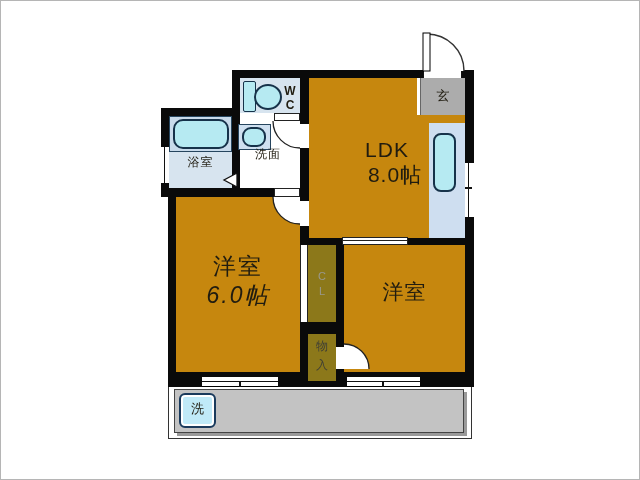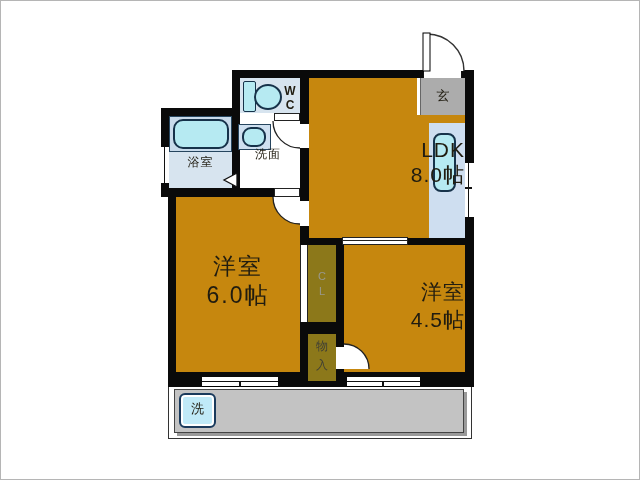--- a/index.html
+++ b/index.html
@@ -13,21 +13,21 @@
   .wall{background:#0a0a0a;}
   .room-orange{background:#C6870E;}
   .closet-fill{background:#8C781A;}
   .wet{background:#D7E4EF;}
   .kitchen{background:#CEDEF0;}
   .genkan{background:#ACACAC;}
   .white{background:#ffffff;}
   .fixture{background:#B6EAF2;border:2px solid #16324a;}
   .lbl{color:#201c10;text-align:center;line-height:1.1;white-space:nowrap;}
   .lbl-sm{font-size:12px;letter-spacing:1px;}
-  .big{font-size:21px;letter-spacing:1px;text-align:right;}
+  .big{font-size:21px;letter-spacing:1px;}
   .big6{font-size:23px;letter-spacing:2px;}
   .stack{display:block;}
   svg{position:absolute;left:0;top:0;}
 </style>
 </head>
 <body>
 
 <div class="plan">
 
   <div class="abs white" style="left:168px;top:380px;width:304px;height:59px;border:1px solid #333;"></div>
@@ -106,27 +106,26 @@
     <path d="M300,197 L273,197 A27,27 0 0 0 300,224 Z" fill="#ffffff"></path>
     <path d="M273,197 A27,27 0 0 0 300,224" fill="none" stroke="#222" stroke-width="1.3"></path>
 
     <path d="M344,369 L344,344 A25,25 0 0 1 369,369 Z" fill="#ffffff"></path>
     <path d="M344,344 A25,25 0 0 1 369,369" fill="none" stroke="#222" stroke-width="1.3"></path>
 
     <polygon points="237,173 237,187 224,180" fill="#ffffff" stroke="#111" stroke-width="1.3"></polygon>
   </svg>
 
   <div class="abs lbl big" style="left:309px;top:138px;width:156px;">LDK</div>
-  <div class="abs lbl big" style="left:309px;top:163px;width:156px;">8.0帖</div>
+  <div class="abs lbl big" style="left:317px;top:163px;width:156px;">8.0帖</div>
 
   <div class="abs lbl big6" style="left:176px;top:254px;width:124px;">洋室</div>
-  <div class="abs lbl big6" style="left:176px;top:283px;width:124px;">6.0帖</div>
+  <div class="abs lbl big6" style="left:176px;top:283px;width:124px;font-style:italic;">6.0帖</div>
 
   <div class="abs lbl big" style="left:344px;top:280px;width:121px;">洋室</div>
-  <div class="abs lbl big" style="left:344px;top:308px;width:121px;">4.5帖</div>
 
   <div class="abs lbl lbl-sm" style="left:169px;top:156px;width:63px;">浴室</div>
   <div class="abs lbl lbl-sm" style="left:238px;top:148px;width:60px;">洗面</div>
 
   <div class="abs lbl" style="left:281px;top:84px;width:18px;font-size:12px;font-weight:600;line-height:14px;">
     <span class="stack">W</span>
     <span class="stack">C</span>
   </div>
 
   <div class="abs lbl" style="left:421px;top:89px;width:44px;font-size:13px;">玄</div>

